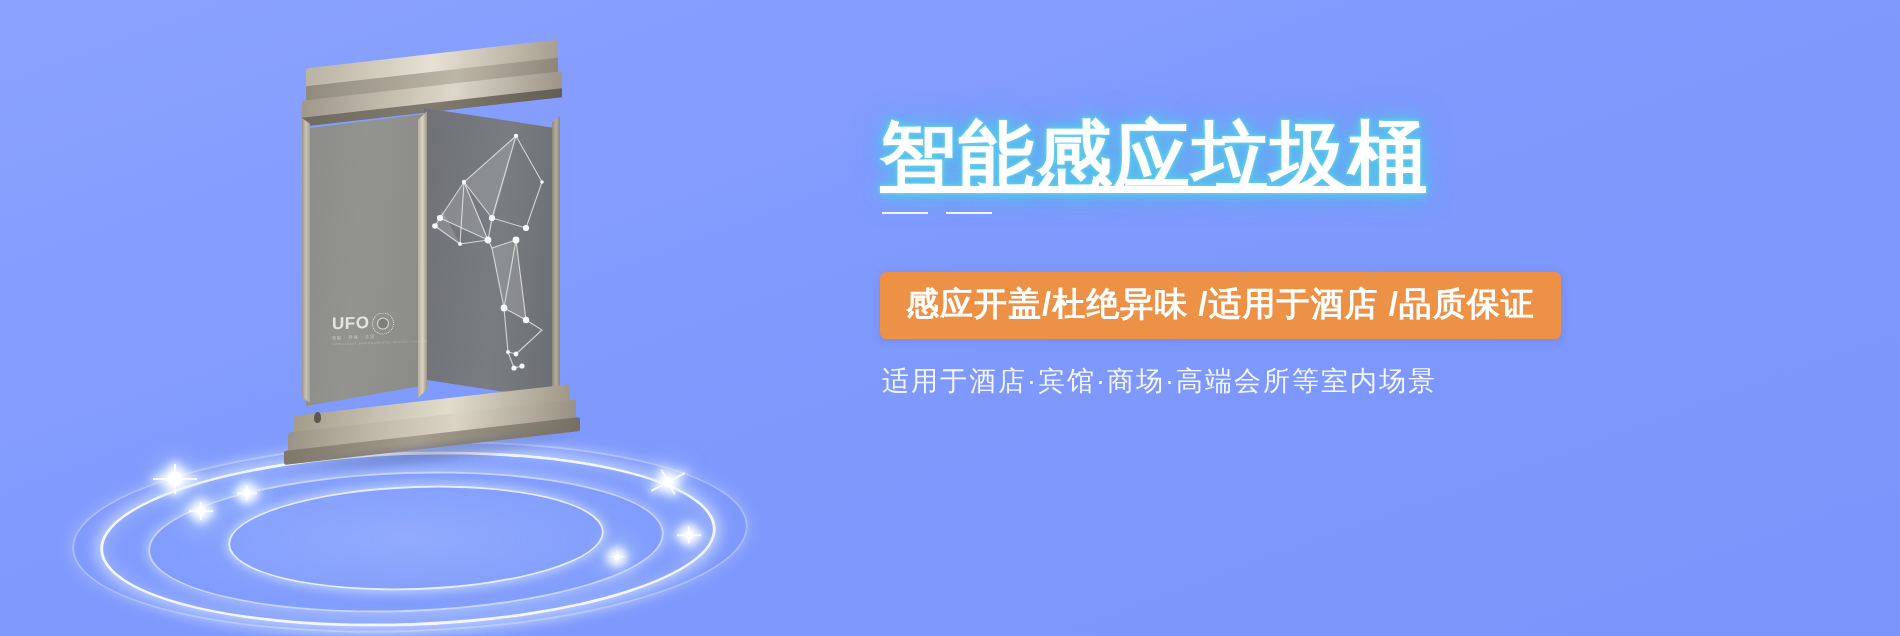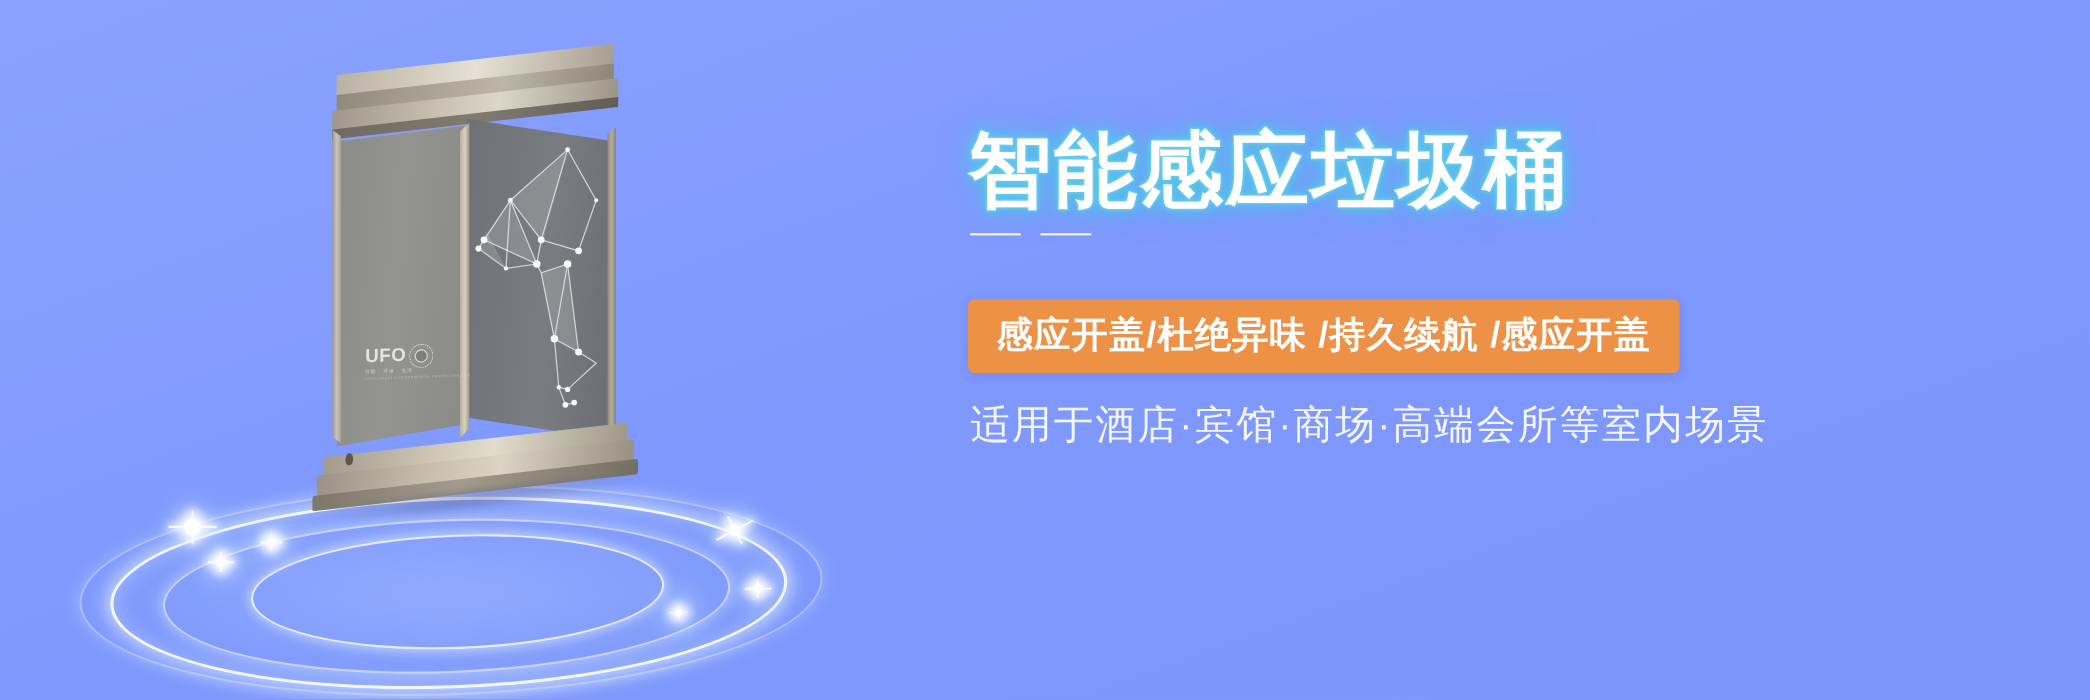--- a/index.html
+++ b/index.html
@@ -194,41 +194,42 @@
     position:absolute;left:880px;top:0;width:1010px;height:636px;
   }
   #headline{
     position:absolute;left:0;top:118px;width:820px;
     font-size:76px;font-weight:700;line-height:1;
     color:#ffffff;letter-spacing:2px;white-space:nowrap;
     text-shadow:
       0 0 3px #6fd0ef, 0 0 3px #6fd0ef,
       0 0 7px #5cc6ec, 0 0 12px #55c2ea,
       0 0 20px rgba(80,195,235,.85), 0 0 30px rgba(80,195,235,.55);
+    text-decoration: underline;
   }
   #subline{
     position:absolute;left:2px;top:212px;width:820px;
     font-size:31px;font-weight:400;line-height:1;
     color:#f4f6ff;letter-spacing:9px;white-space:nowrap;
     display:flex;align-items:center;gap:18px;
   }
   .dash{
     display:inline-block;width:46px;height:2px;background:#f2f5ff;flex:0 0 auto;
   }
   #badge{
     position:absolute;left:0px;top:272px;
     background:#ed9146;border-radius:6px;
     padding:13px 26px 15px 26px;
     font-size:33px;font-weight:700;letter-spacing:1px;
     color:#ffffff;white-space:nowrap;line-height:1.18;
     box-shadow:0 2px 10px rgba(60,50,90,.14);
   }
   #caption{
     position:absolute;left:2px;top:368px;
-    font-size:36px;font-weight:400;letter-spacing:2px;
+    font-size:27px;font-weight:400;letter-spacing:2px;
     color:#f3f6ff;white-space:nowrap;line-height:1;
   }
 </style>
 </head>
 <body>
 
 <div id="banner">
 
   <div id="product-stage">
 
@@ -347,18 +348,18 @@
 
   <div id="copy">
 
     <div id="headline">智能感应垃圾桶</div>
 
     <div id="subline">
       <span class="dash"></span>
       <span class="dash"></span>
     </div>
 
-    <div id="badge">感应开盖/杜绝异味 /持久续航 /感应开盖</div>
+    <div id="badge">感应开盖/杜绝异味 /适用于酒店 /品质保证</div>
 
     <div id="caption">适用于酒店·宾馆·商场·高端会所等室内场景</div>
   </div>
 
 </div>
 
 </body></html>

